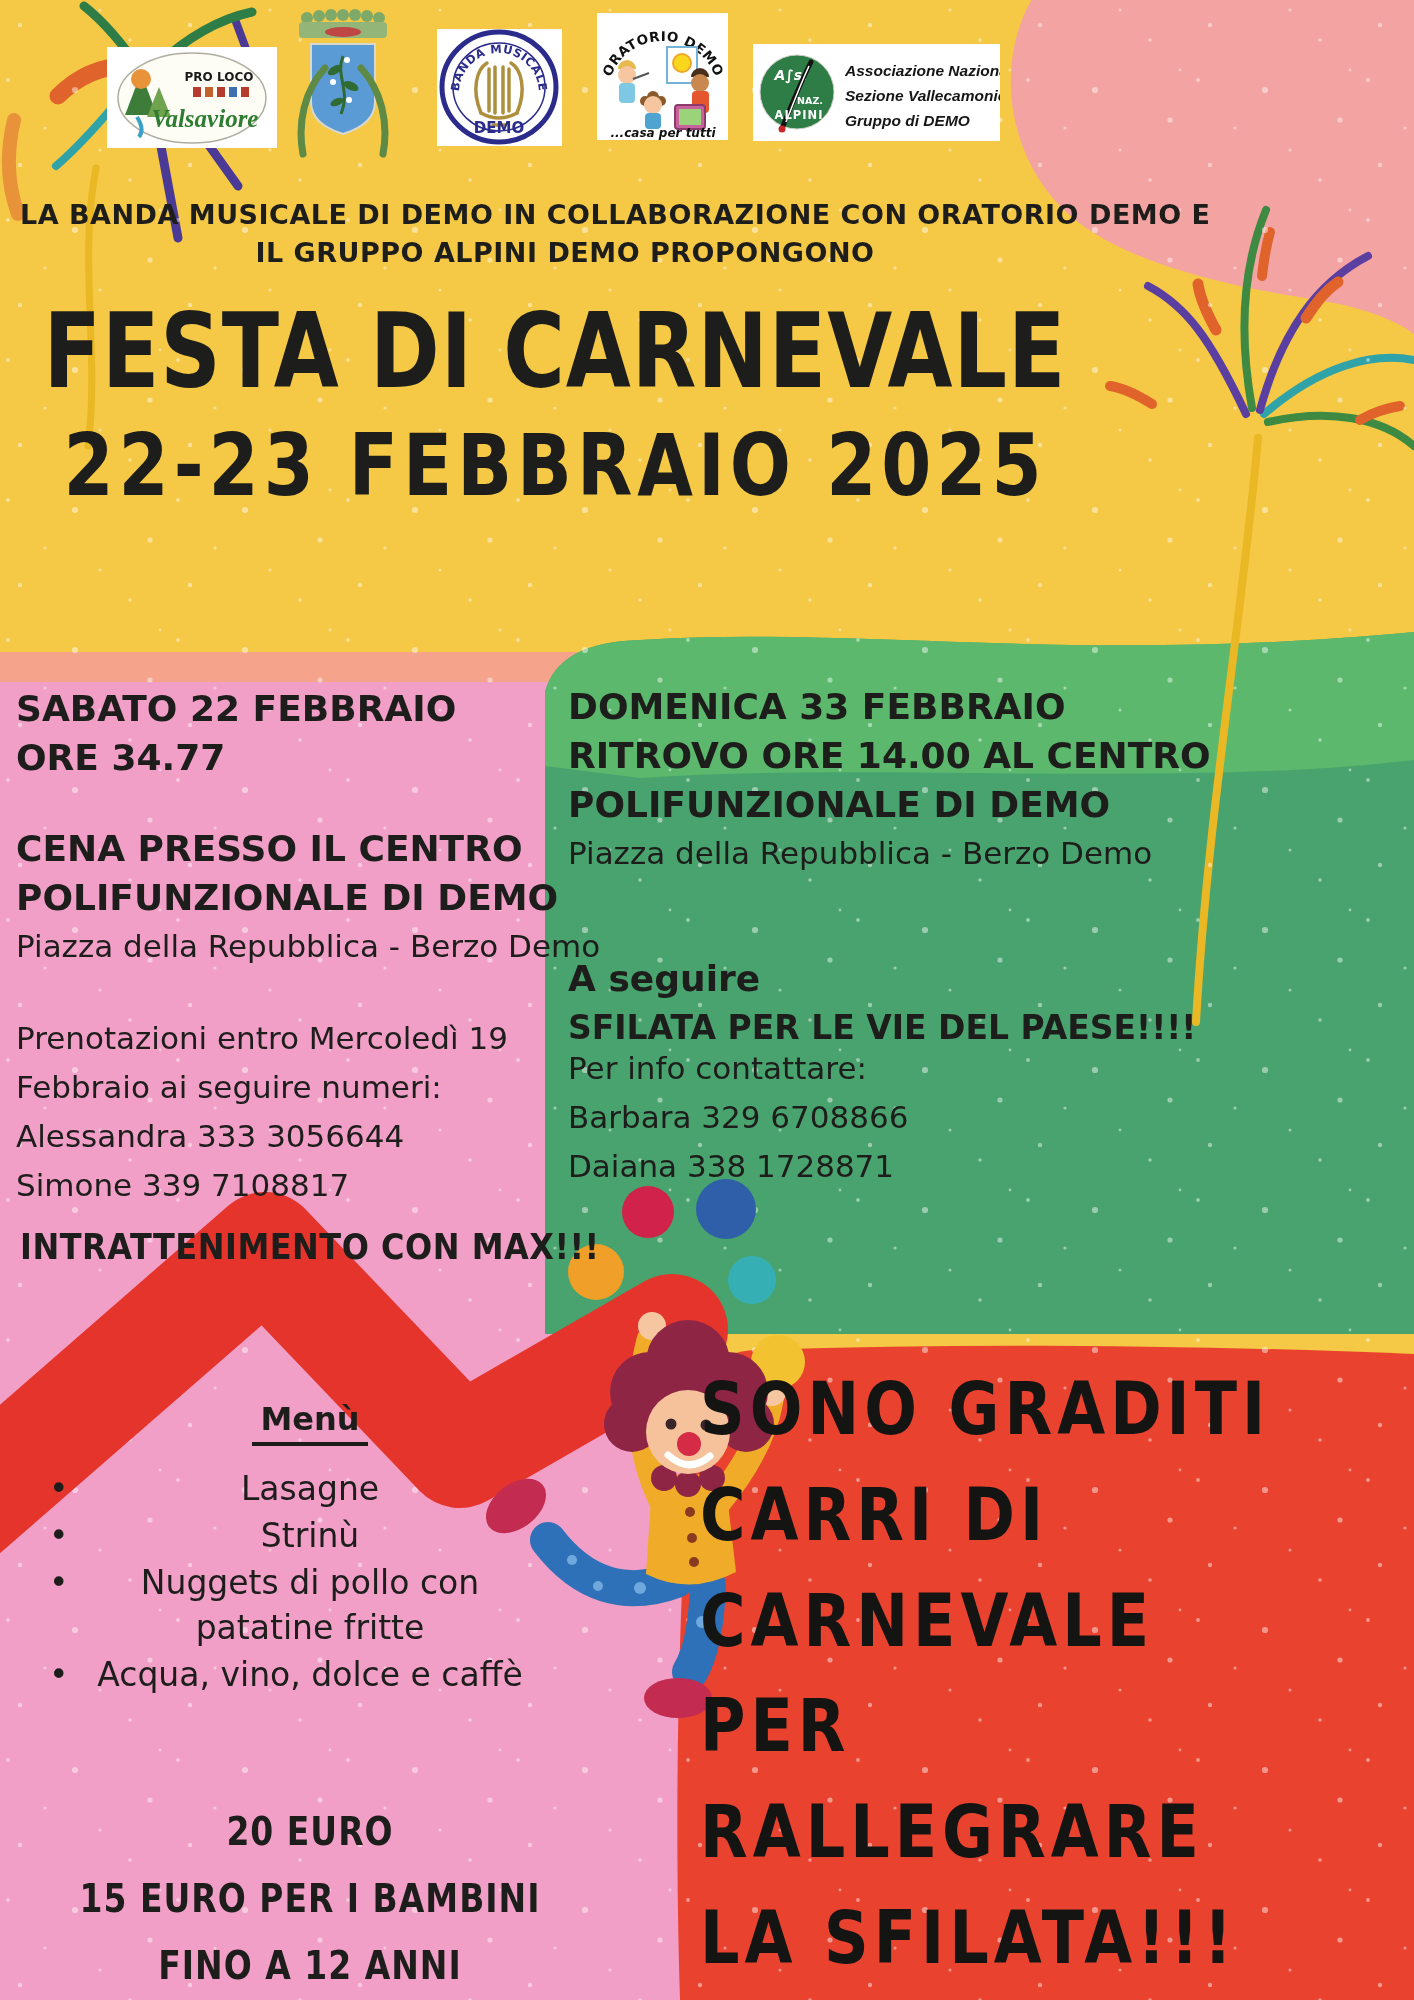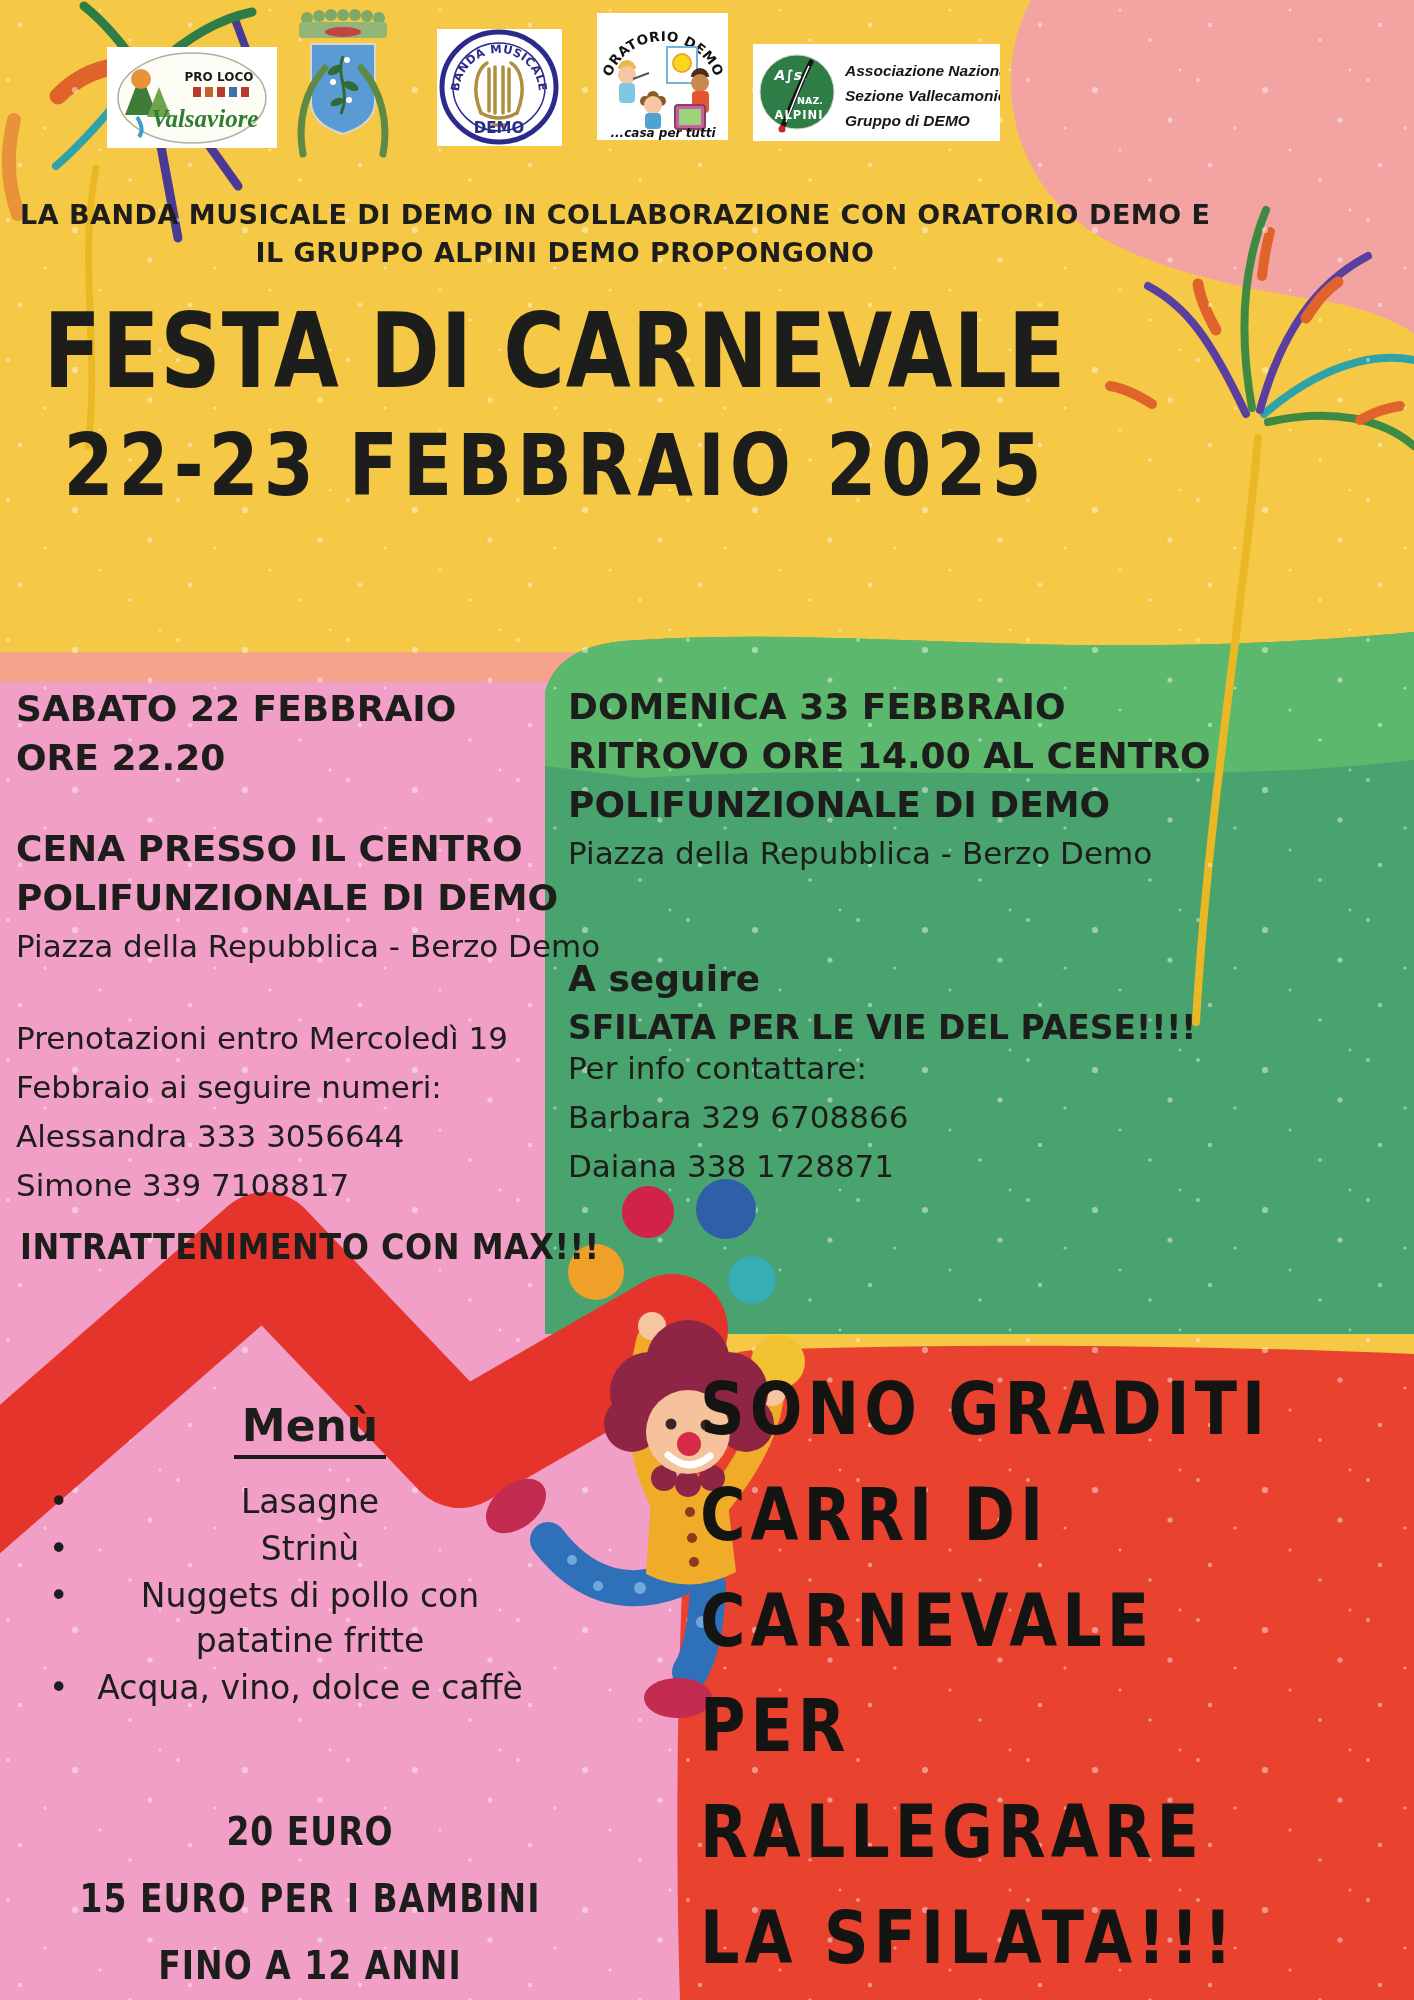--- a/index.html
+++ b/index.html
@@ -15,21 +15,21 @@
   
   .center{text-align:center;}
   p{margin:0;white-space:nowrap;}
   .hline{font-size:27px;font-weight:800;line-height:38px;letter-spacing:.5px;}
   .title{font-size:84px;font-weight:800;letter-spacing:1px;transform:scaleY(1.22);transform-origin:50% 0;}
   .date{font-size:72px;font-weight:800;letter-spacing:5px;transform:scaleY(1.18);transform-origin:50% 0;}
   .b{font-size:36px;font-weight:700;line-height:49px;}
   .b.tight{font-size:33px;}
   .r{font-size:31px;font-weight:400;line-height:49px;}
   .max{font-size:32px;font-weight:800;letter-spacing:.5px;transform:scaleY(1.12);transform-origin:50% 50%;}
-  .menu-title{display:inline-block;font-size:44px;font-weight:700;border-bottom:4px solid #1D1D1B;padding:0 8px 4px;}
+  .menu-title{display:inline-block;font-size:32px;font-weight:700;border-bottom:4px solid #1D1D1B;padding:0 8px 4px;}
   .menu ul{list-style:none;margin:20px 0 0;padding:0;}
   .menu li{position:relative;max-width:430px;margin:2px auto 0;font-size:33px;line-height:45px;white-space:normal;}
   .menu li::before{content:"•";position:absolute;left:-46px;top:0;font-size:33px;}
   .prices p{font-size:33px;font-weight:800;line-height:56px;letter-spacing:1px;}
   .prices{transform:scaleY(1.2);transform-origin:50% 0;}
   .invite{display:flex;flex-direction:column;justify-content:space-between;padding:34px 0 26px;box-sizing:border-box;}
   .invite p{font-size:62px;font-weight:800;letter-spacing:5px;transform:scaleY(1.18);color:#141412;}
 </style>
 </head>
 <body>
@@ -266,21 +266,21 @@
   <div class="abs center" style="left:10px;top:292px;width:1090px;">
     <p class="title">FESTA DI CARNEVALE</p>
   </div>
 
   <div class="abs center" style="left:10px;top:416px;width:1090px;">
     <p class="date">22-23 FEBBRAIO 2025</p>
   </div>
 
   <div class="abs" style="left:16px;top:684px;width:560px;">
     <p class="b">SABATO 22 FEBBRAIO</p>
-    <p class="b">ORE 22.20</p>
+    <p class="b">ORE 34.77</p>
   </div>
 
   <div class="abs" style="left:16px;top:824px;width:580px;">
     <p class="b">CENA PRESSO IL CENTRO</p>
     <p class="b">POLIFUNZIONALE DI DEMO</p>
     <p class="r">Piazza della Repubblica - Berzo Demo</p>
   </div>
 
   <div class="abs" style="left:16px;top:1014px;width:580px;">
     <p class="r">Prenotazioni entro Mercoledì 19</p>

